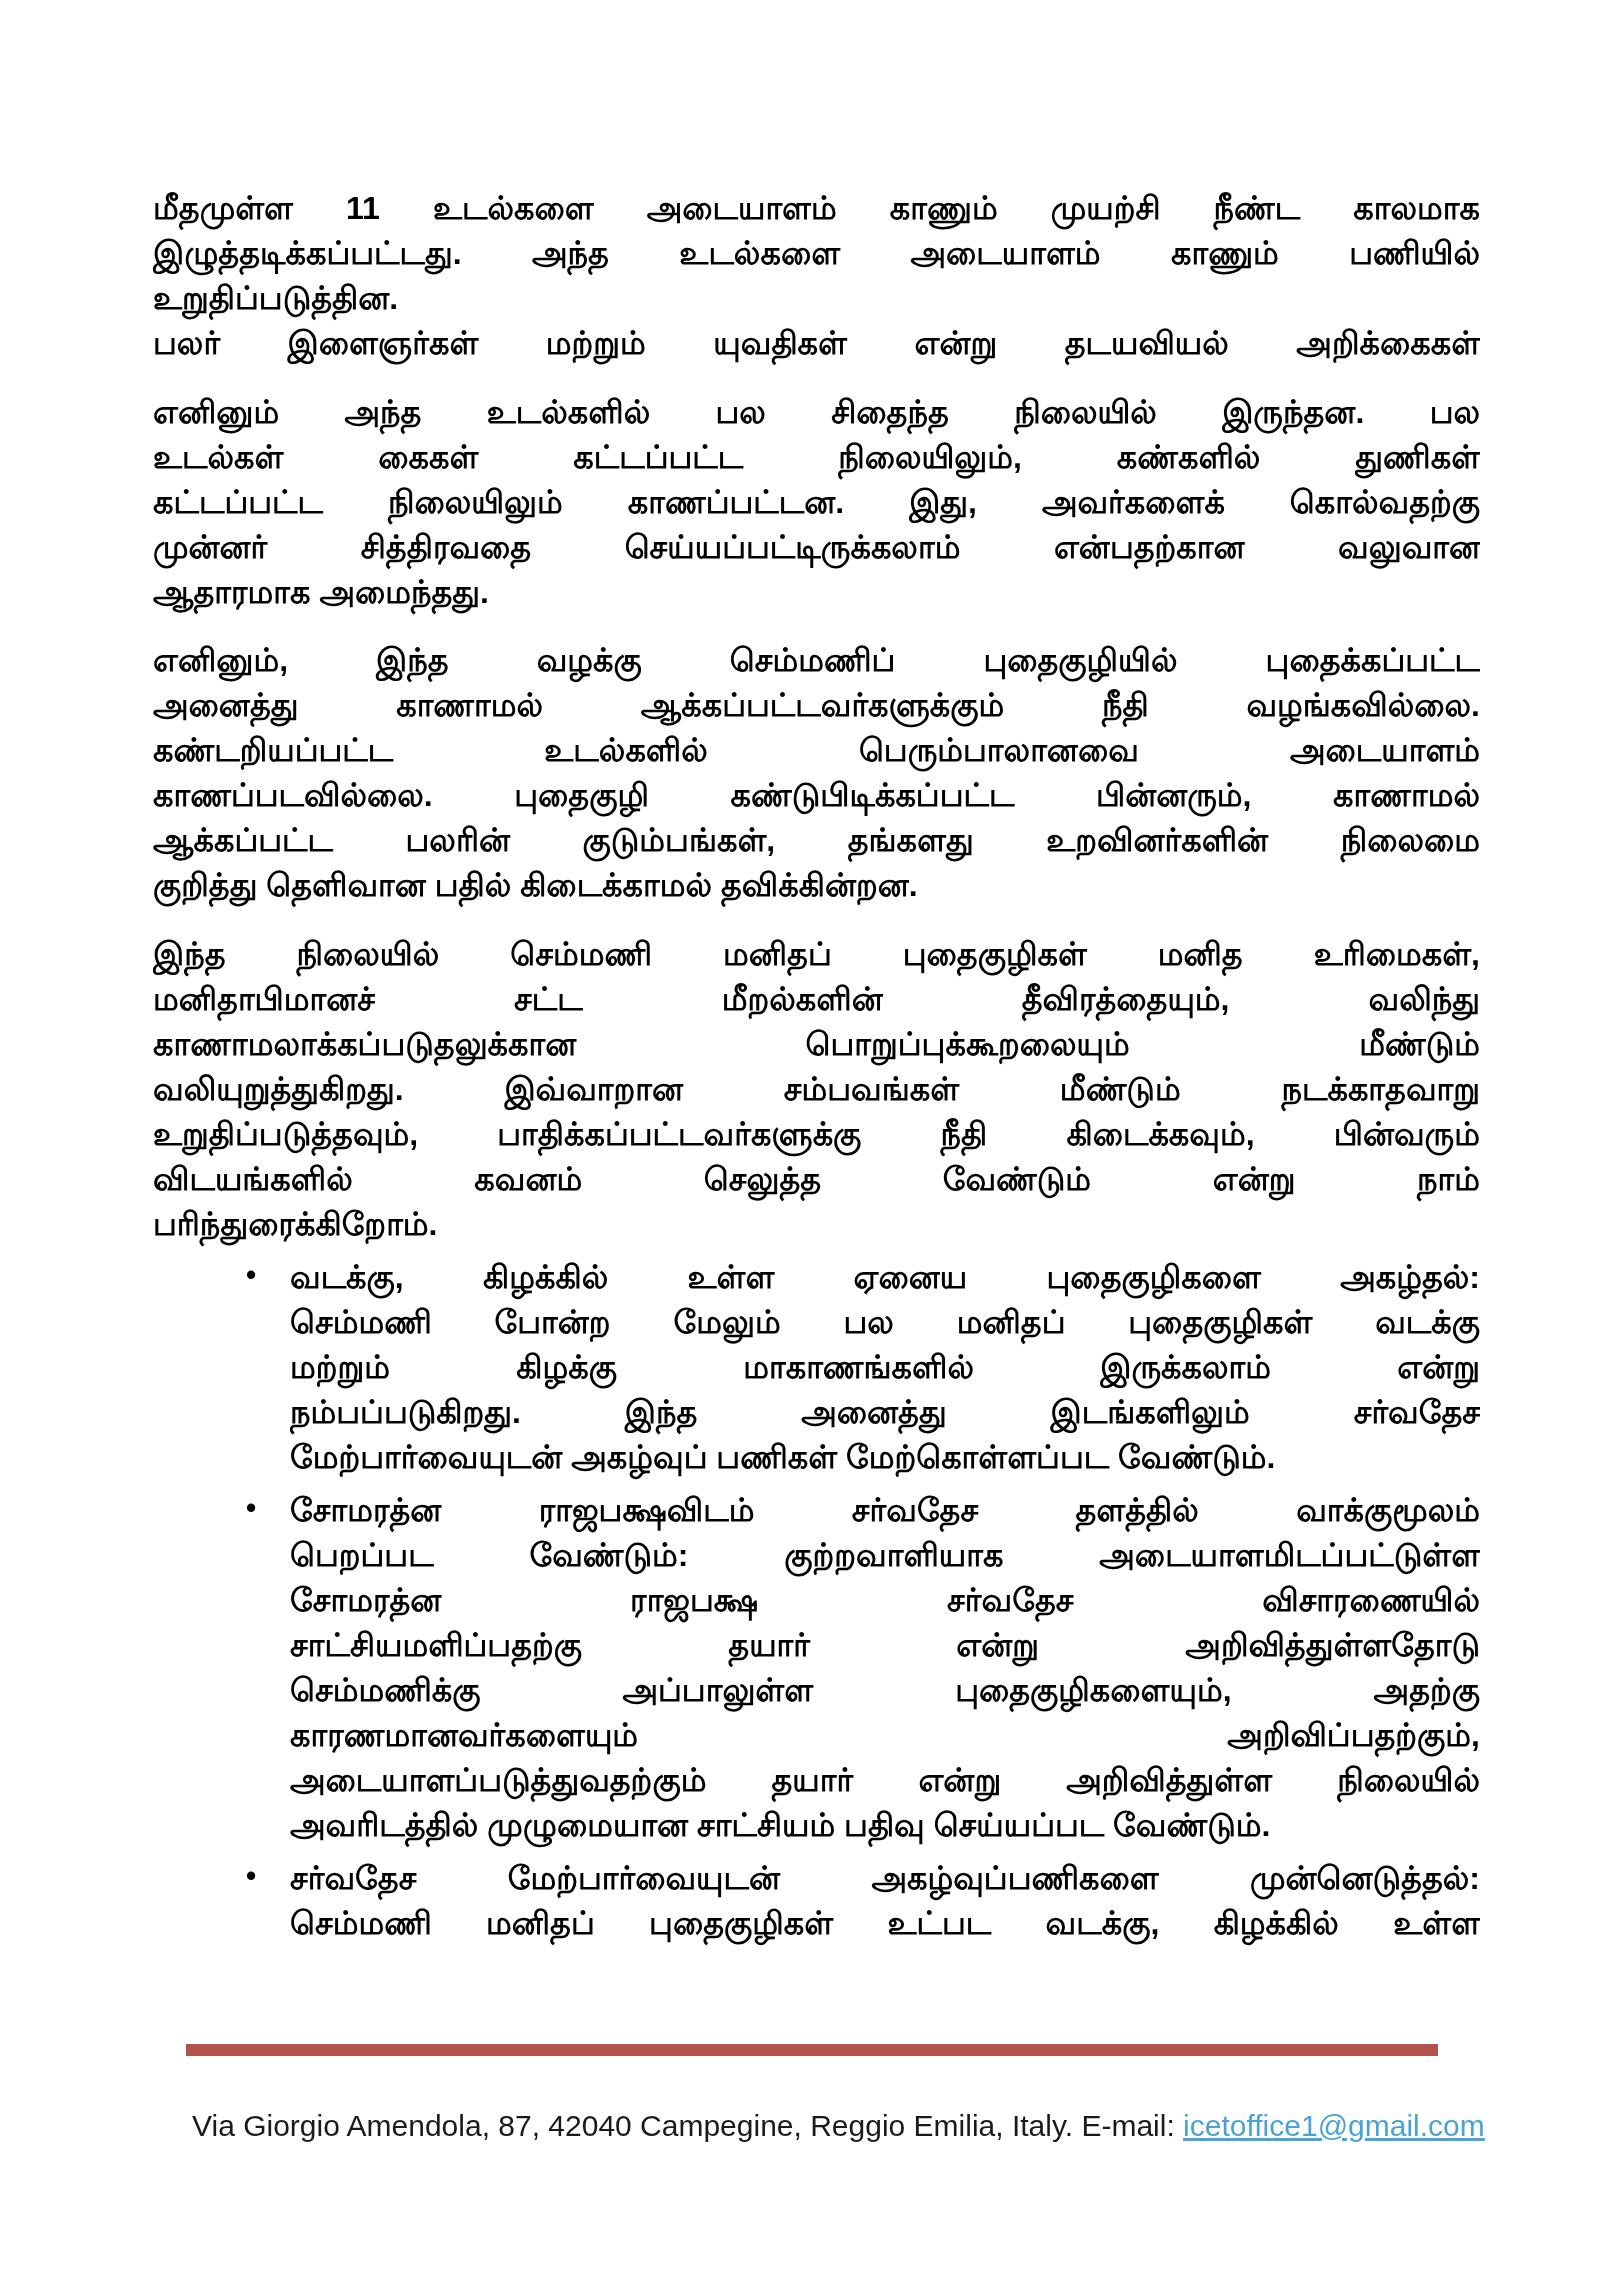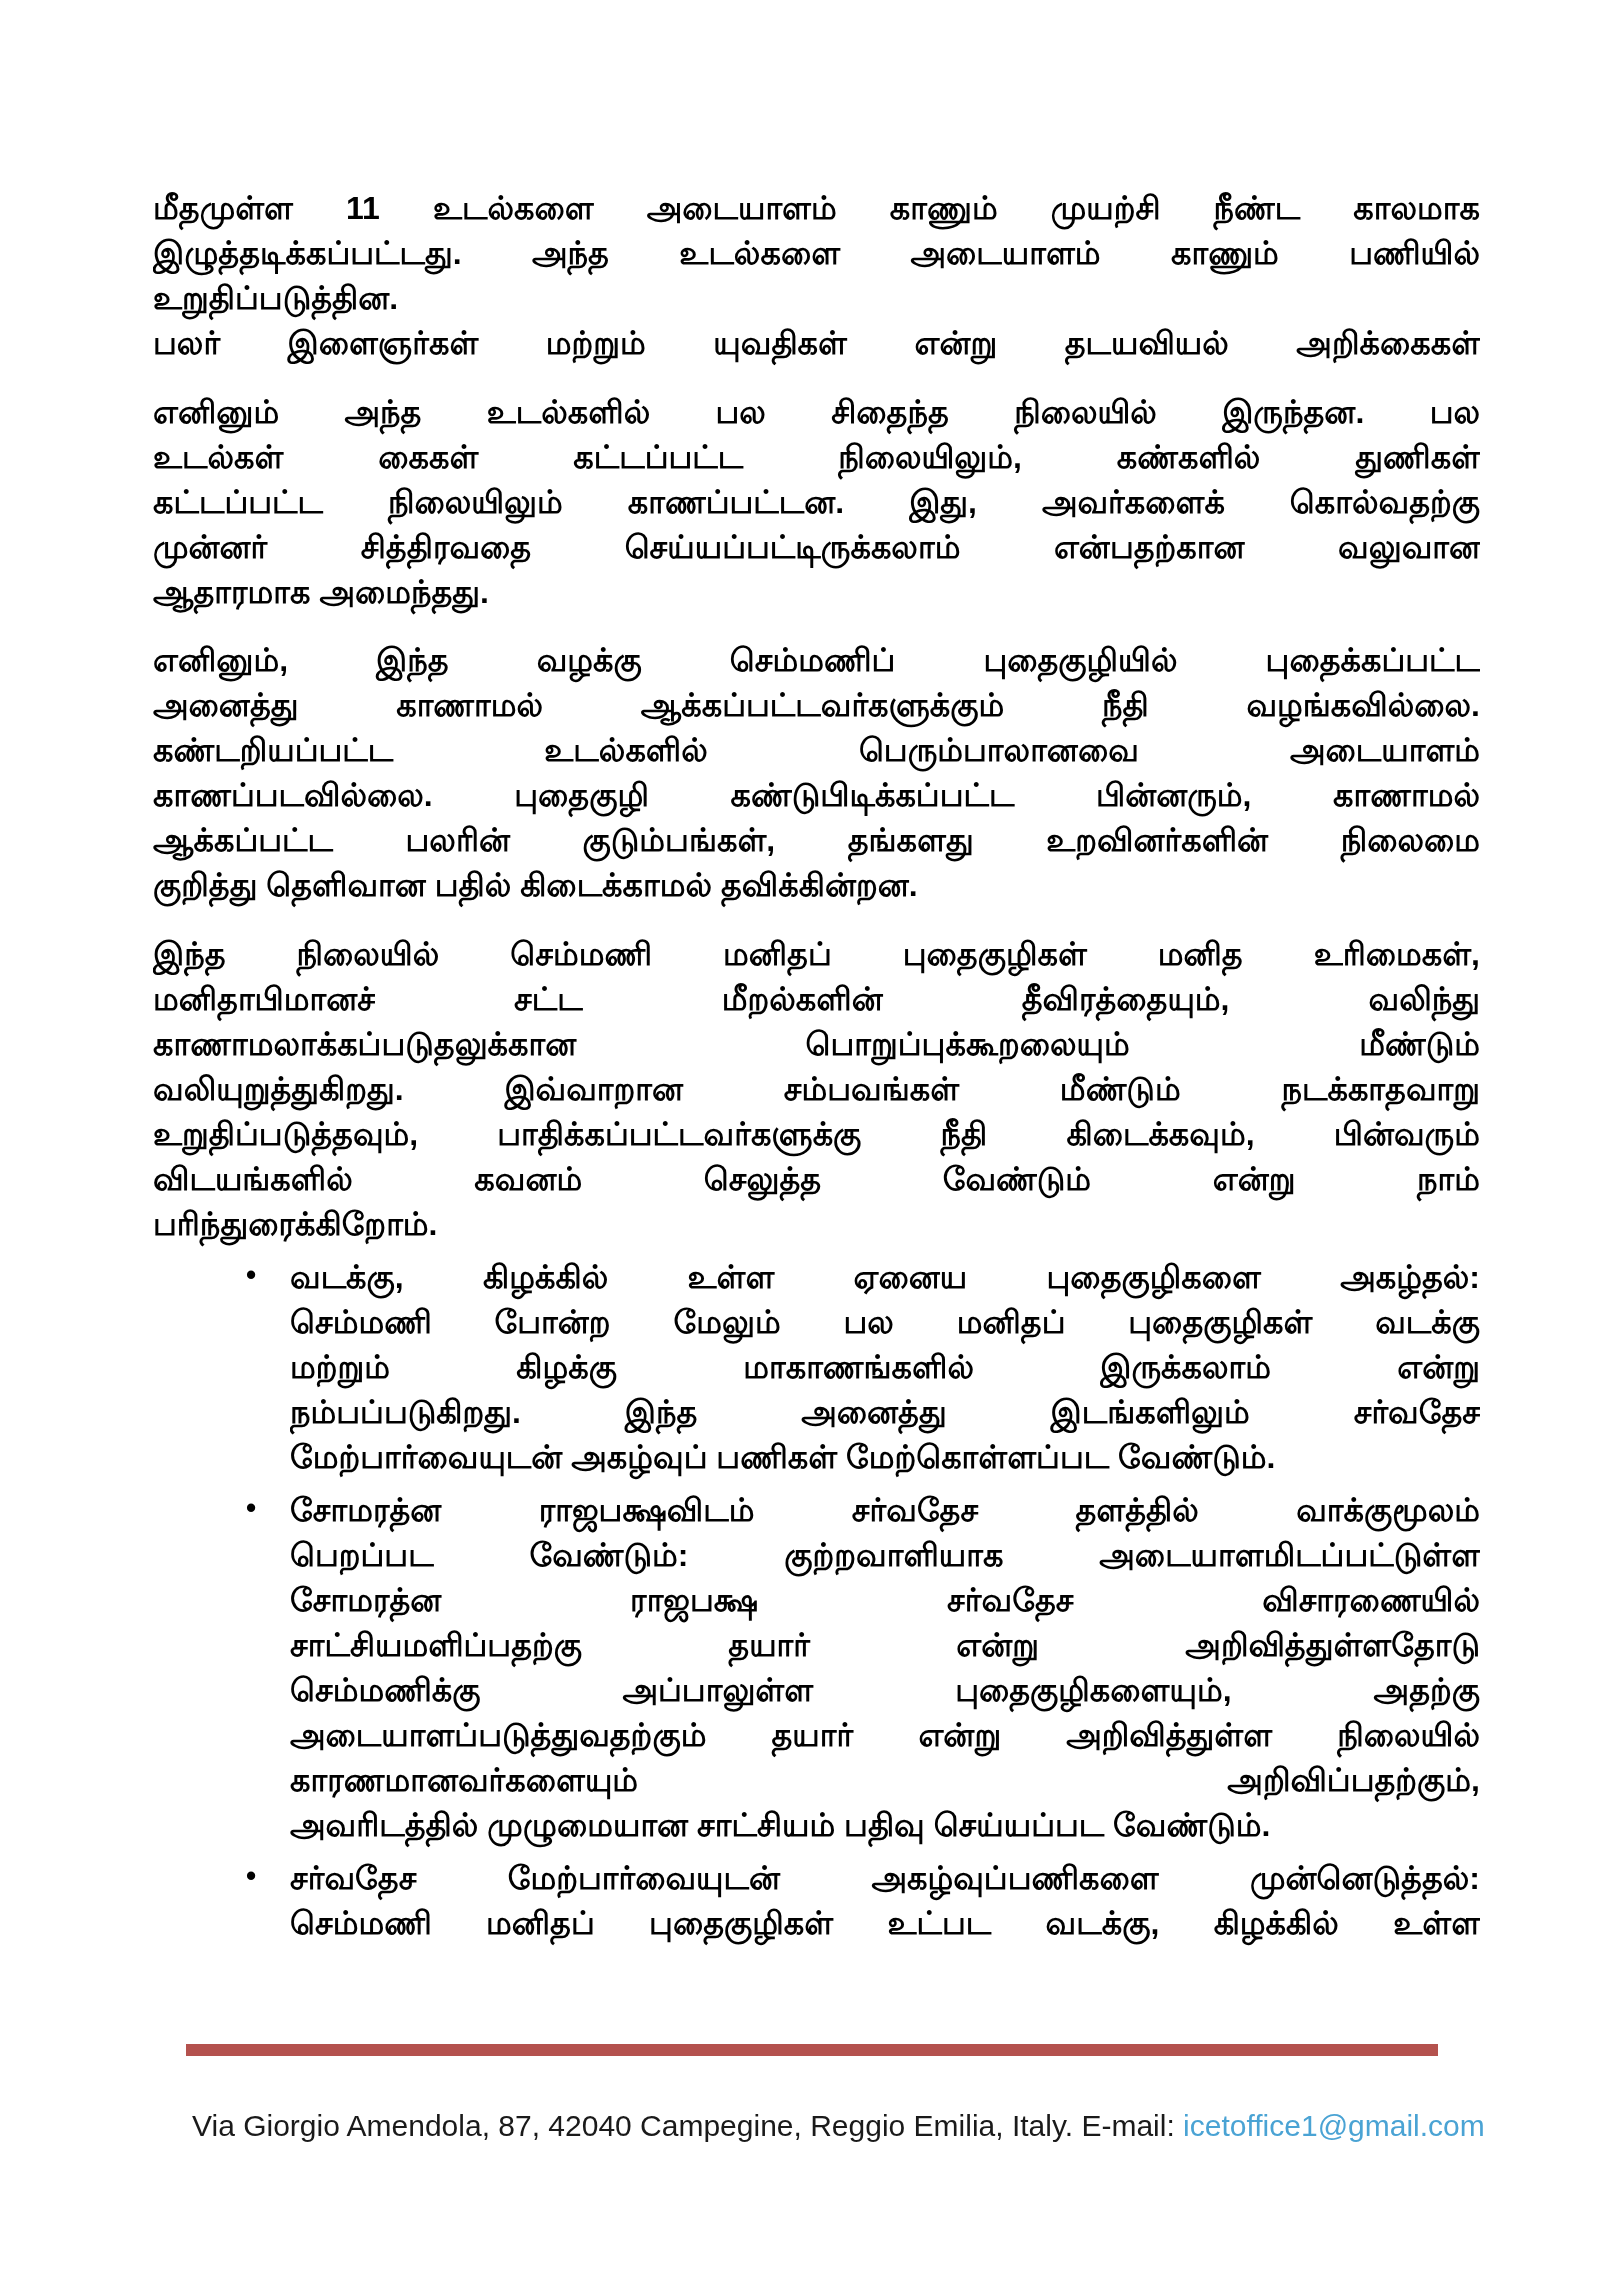--- a/index.html
+++ b/index.html
@@ -50,20 +50,21 @@
     position: absolute;
     left: 192px;
     top: 2076px;
     width: 1274px;
     font-size: 30px;
     line-height: 39px;
     color: #1a1a1a;
     white-space: nowrap;
   }
   .footer-text a {
+    text-decoration: underline;
     cursor: pointer;
     text-align: right;
   }
 </style>
 </head>
 <body>
 
 <div class="page">
 
   <main class="content" id="doc-body">
@@ -105,22 +106,22 @@
         <div class="line just">நம்பப்படுகிறது. இந்த அனைத்து இடங்களிலும் சர்வதேச</div>
         <div class="line">மேற்பார்வையுடன் அகழ்வுப் பணிகள் மேற்கொள்ளப்பட வேண்டும்.</div>
       </div>
       <div class="block bullet">
         <span class="marker">•</span>
         <div class="line just">சோமரத்ன ராஜபக்ஷவிடம் சர்வதேச தளத்தில் வாக்குமூலம்</div>
         <div class="line just">பெறப்பட வேண்டும்: குற்றவாளியாக அடையாளமிடப்பட்டுள்ள</div>
         <div class="line just">சோமரத்ன ராஜபக்ஷ சர்வதேச விசாரணையில்</div>
         <div class="line just">சாட்சியமளிப்பதற்கு தயார் என்று அறிவித்துள்ளதோடு</div>
         <div class="line just">செம்மணிக்கு அப்பாலுள்ள புதைகுழிகளையும், அதற்கு</div>
+        <div class="line just">காரணமானவர்களையும் அறிவிப்பதற்கும்,</div>
         <div class="line just">அடையாளப்படுத்துவதற்கும் தயார் என்று அறிவித்துள்ள நிலையில்</div>
-        <div class="line just">காரணமானவர்களையும் அறிவிப்பதற்கும்,</div>
         <div class="line">அவரிடத்தில் முழுமையான சாட்சியம் பதிவு செய்யப்பட வேண்டும்.</div>
       </div>
       <div class="block bullet">
         <span class="marker">•</span>
         <div class="line just">சர்வதேச மேற்பார்வையுடன் அகழ்வுப்பணிகளை முன்னெடுத்தல்:</div>
         <div class="line just">செம்மணி மனிதப் புதைகுழிகள் உட்பட வடக்கு, கிழக்கில் உள்ள</div>
       </div>
     </main>
 
   <div class="footer-rule" style="background: rgb(180, 82, 78);"></div>

